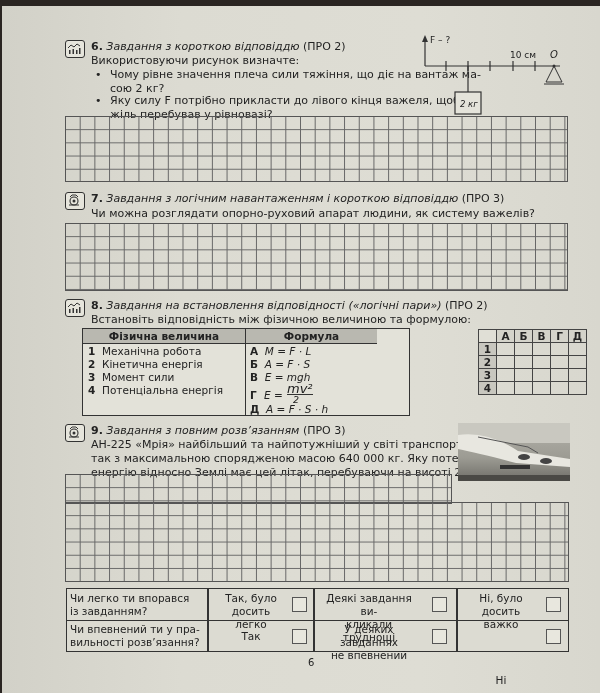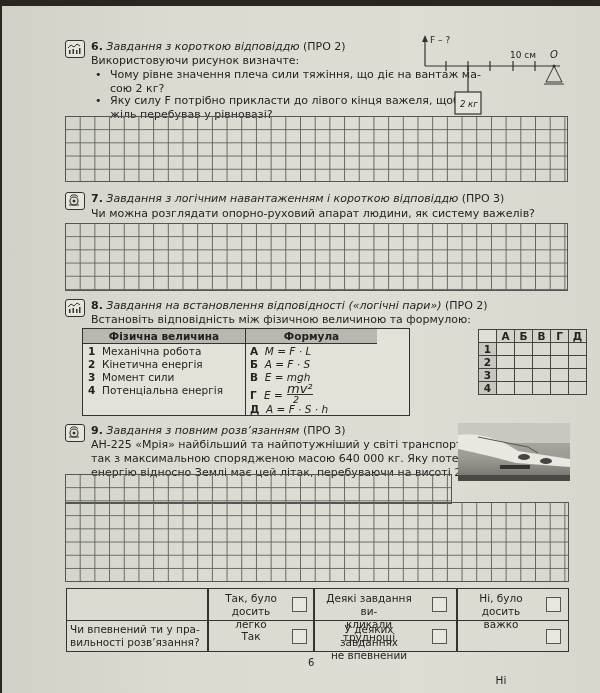--- a/index.html
+++ b/index.html
@@ -216,20 +216,24 @@
 
   <div class="grid" style="left:63px;top:468px;width:387px;height:30px;"></div>
   <div class="grid" style="left:63px;top:496px;width:504px;height:80px;"></div>
 
   <div class="fb">
     <div class="vl" style="left:140px;"></div>
     <div class="vl" style="left:246px;"></div>
     <div class="vl" style="left:389px;"></div>
     <div class="hl"></div>
 
+    <div class="cell" style="left:3px;top:3px;">
+          <div>Чи легко ти впорався</div>
+          <div>із завданням?</div>
+        </div>
     <div class="cell" style="left:150px;top:3px;text-align:center;width:68px;">
           <div>Так, було</div>
           <div>досить легко</div>
         </div>
     <div class="cb" style="left:225px;top:8px;"></div>
     <div class="cell" style="left:252px;top:3px;text-align:center;width:100px;">
           <div>Деякі завдання ви-</div>
           <div>кликали труднощі</div>
         </div>
     <div class="cb" style="left:365px;top:8px;"></div>

